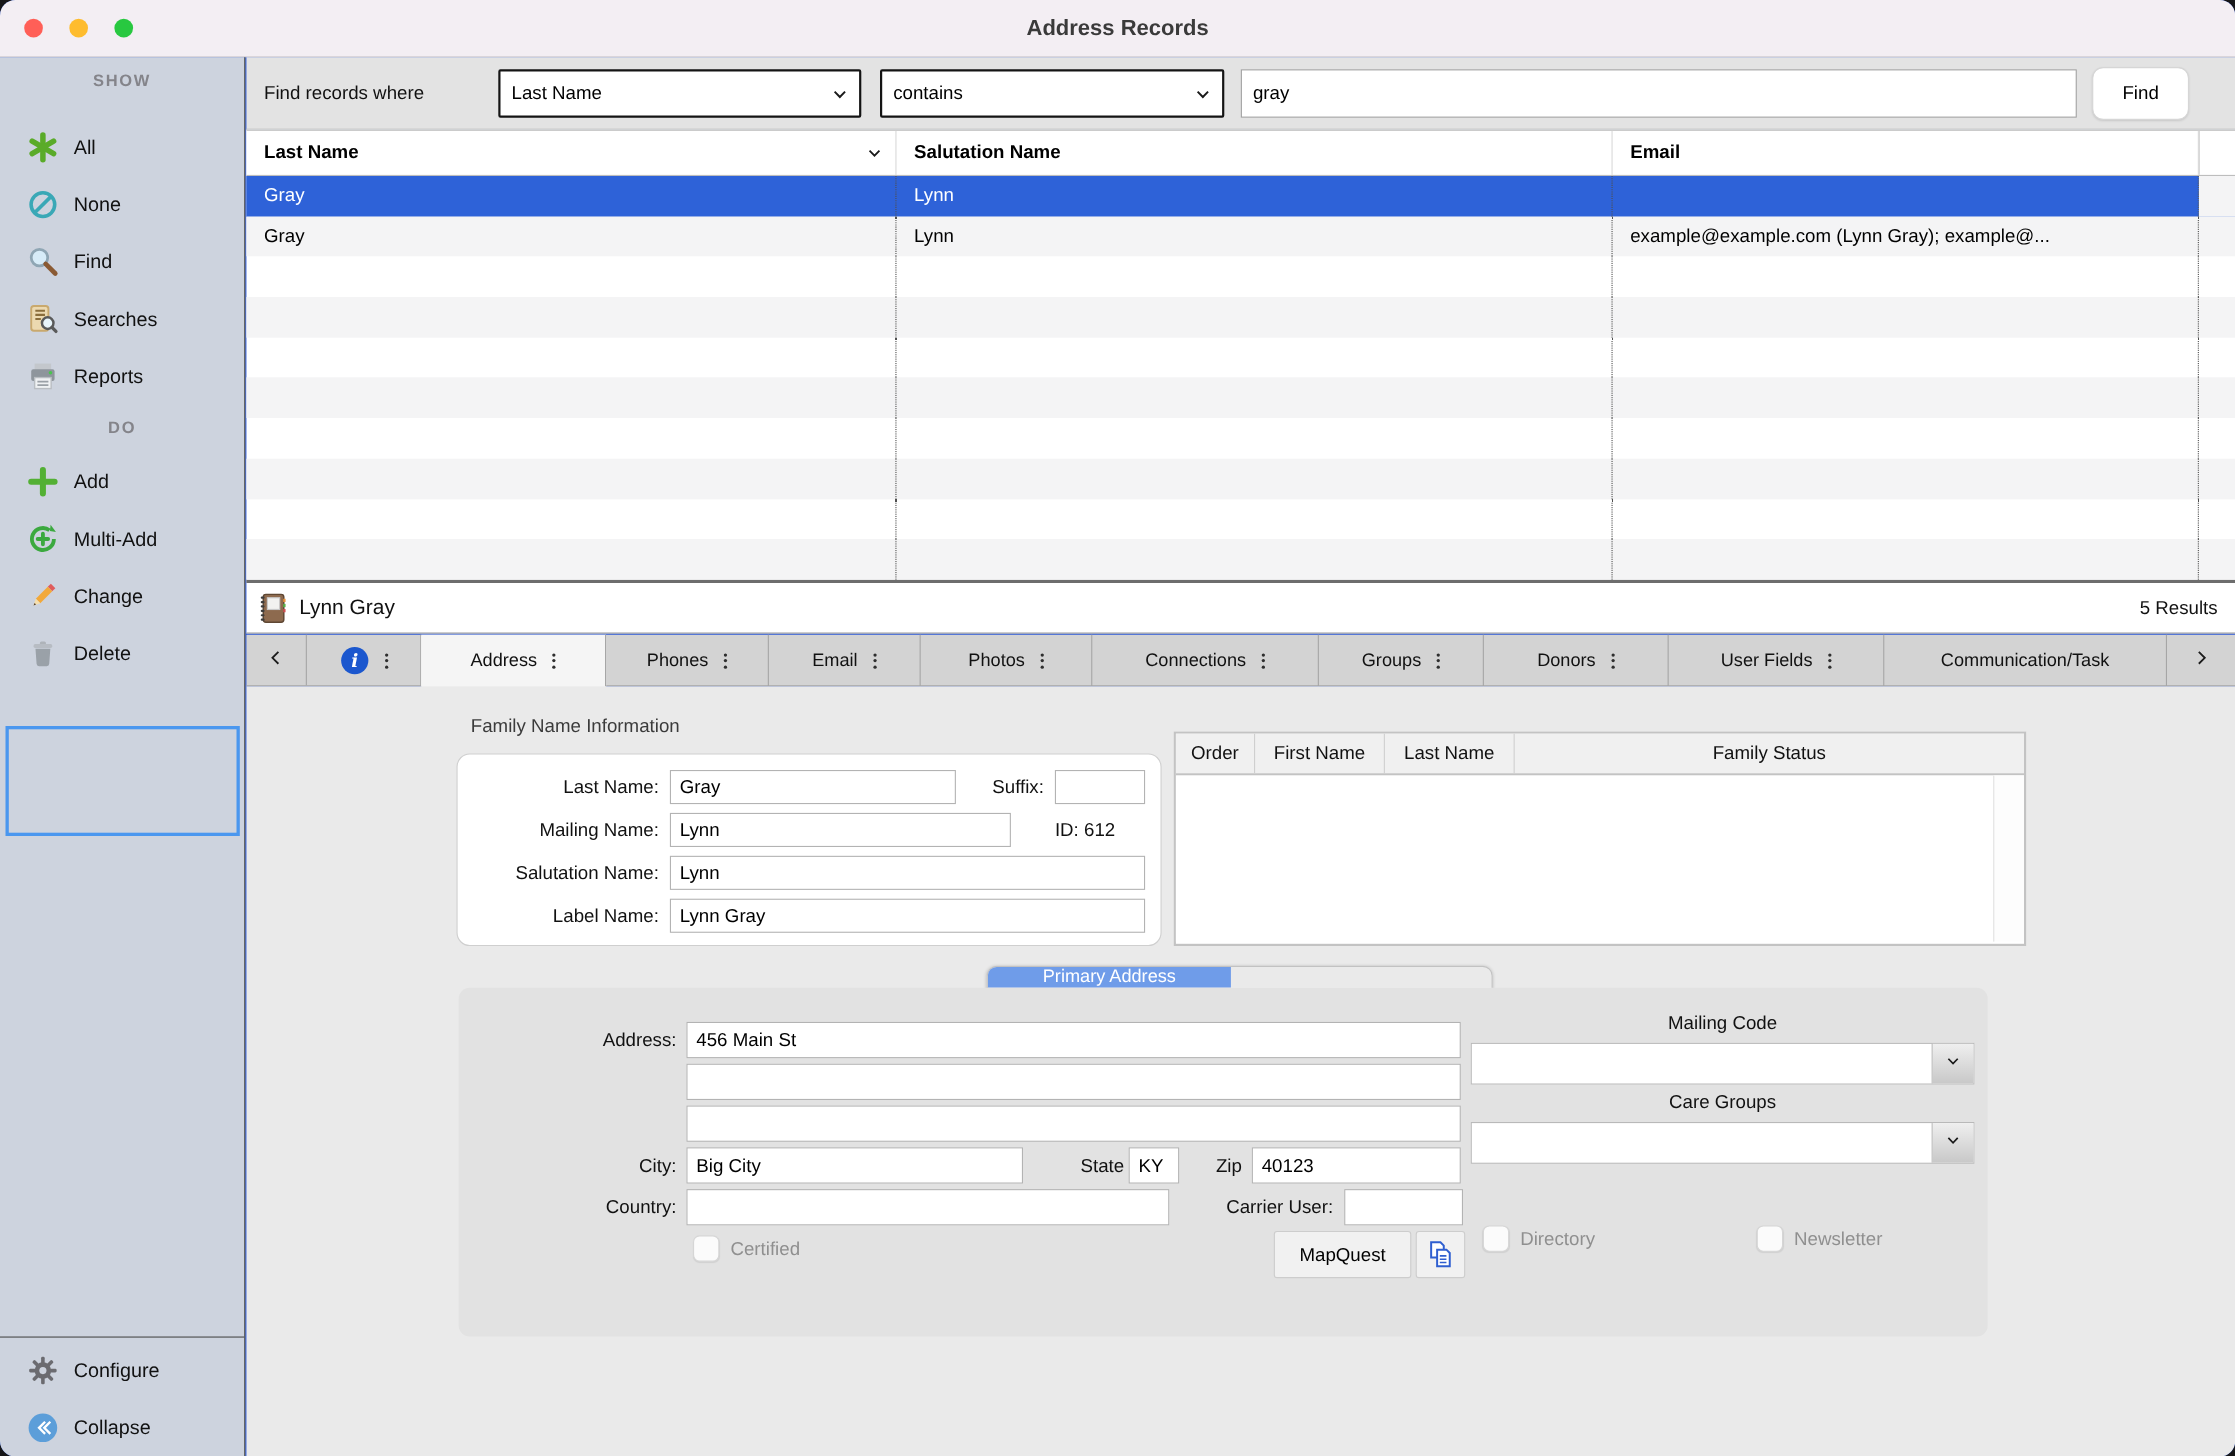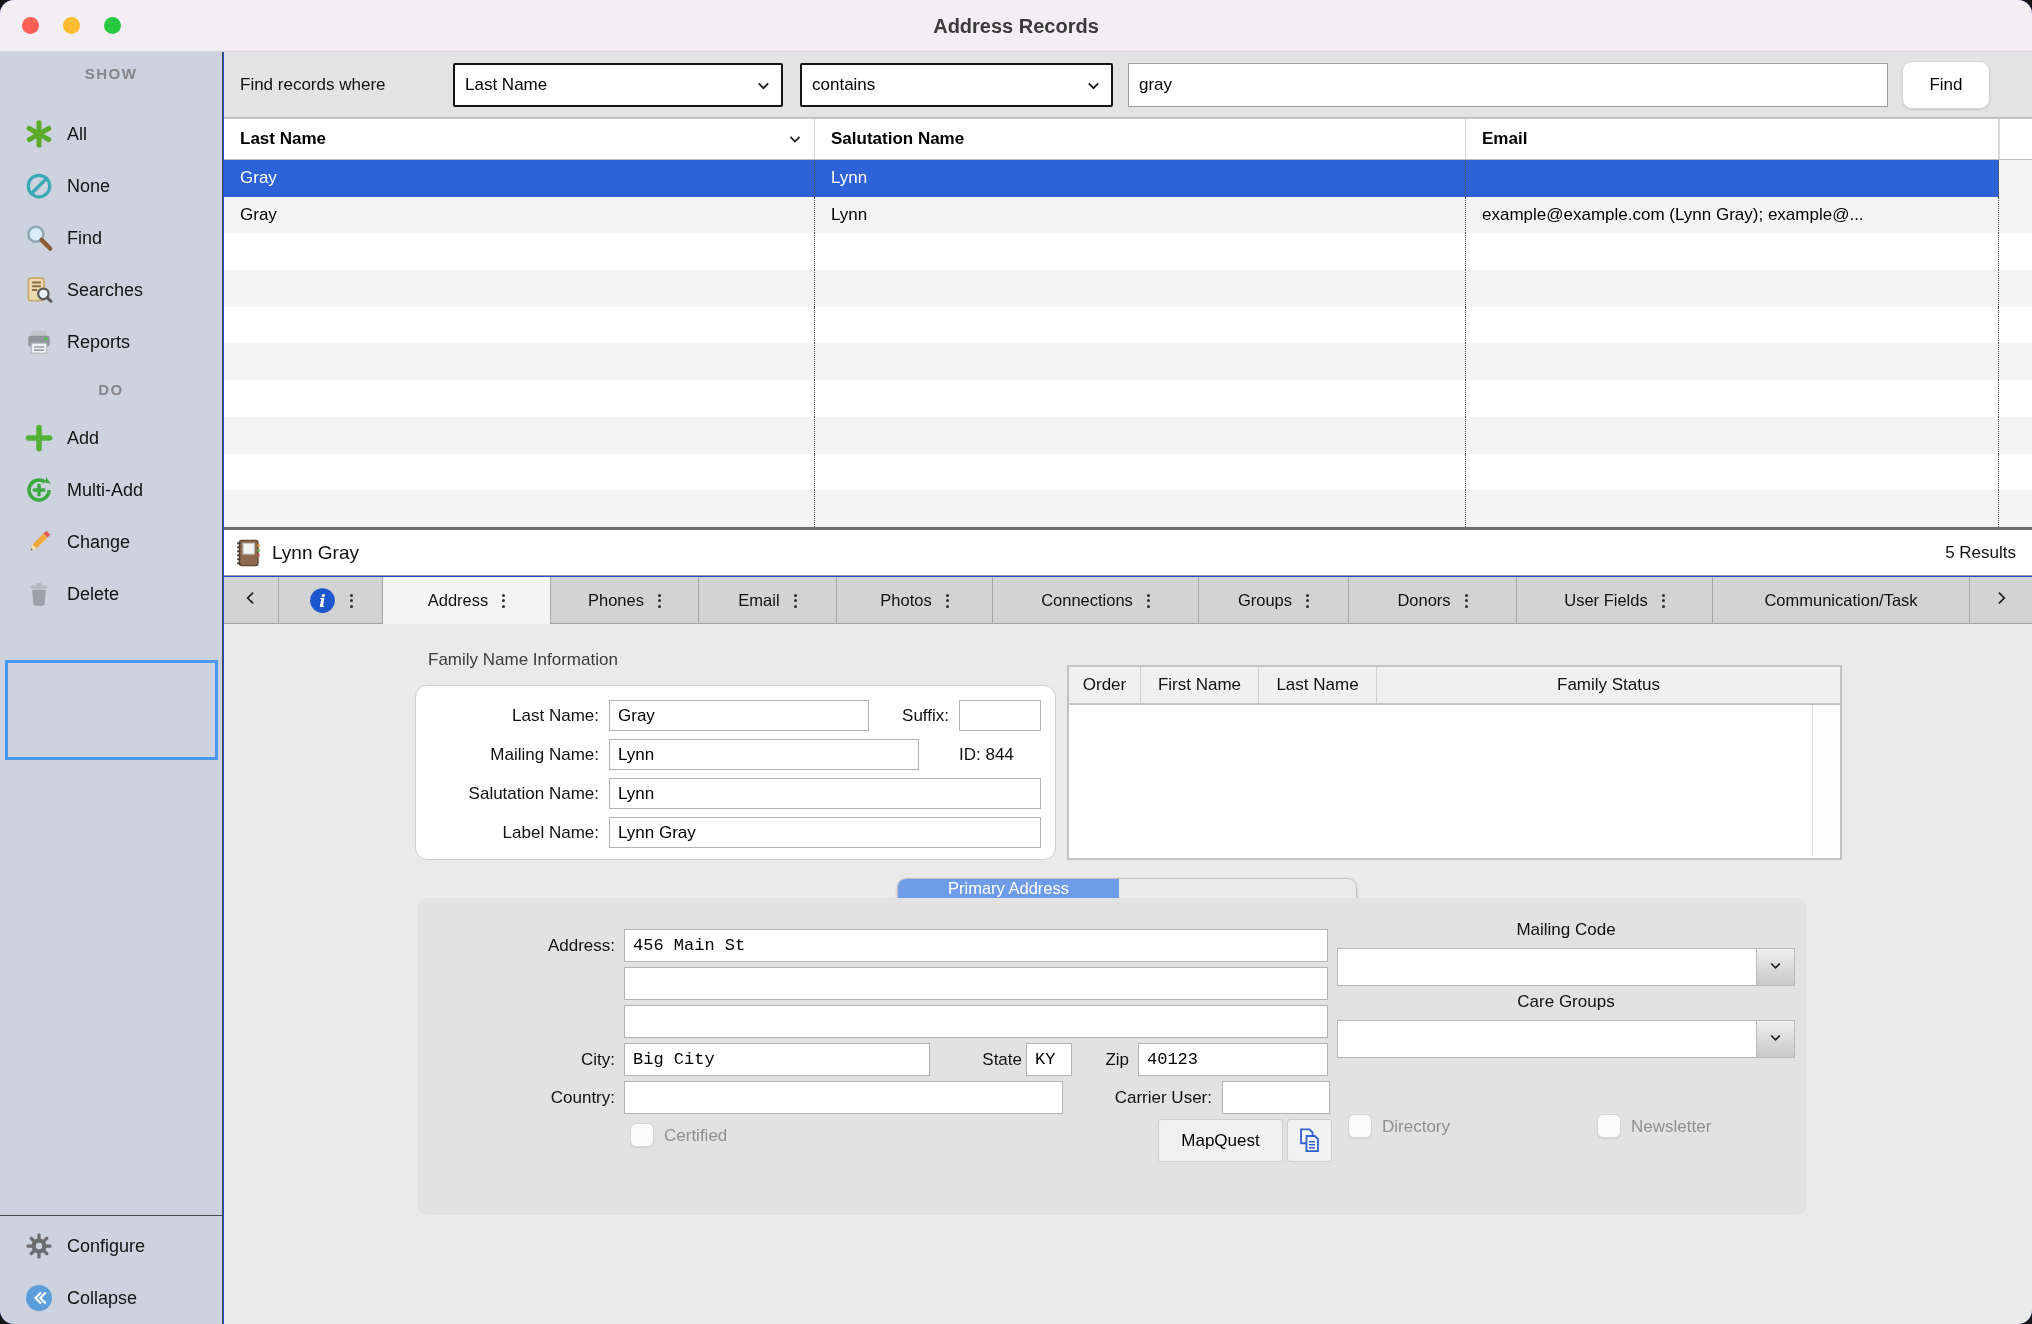--- a/index.html
+++ b/index.html
@@ -84,21 +84,21 @@
   .mem-header .mc:last-child{border-right:none;flex:1;}
   .mem-body{position:relative;height:151px;background:#fff;}
   .mem-scroll{position:absolute;right:0;top:0;bottom:0;width:28px;border-left:1px solid #e2e2e2;background:#fdfdfd;}
 
   .seg{position:absolute;left:673px;top:254px;width:460px;height:38px;display:flex;border:1px solid #c2c2c2;border-radius:9px;overflow:hidden;box-shadow:0 1px 3px rgba(0,0,0,.18);font-size:16.5px;flex-direction:column;}
   .seg-a{width:221px;background:#6f9ce9;color:#fff;display:flex;align-items:center;justify-content:center;}
   .seg-b{flex:1;background:#fafafa;color:#111;display:flex;align-items:center;justify-content:center;}
 
   .addr-panel{position:absolute;left:193px;top:274px;width:1390px;height:317px;background:#e2e2e2;border-radius:10px;}
   .alabel{position:absolute;height:33px;line-height:33px;font-size:17px;text-align:right;color:#111;}
-  .ai{position:absolute;height:33px;border:1px solid #b3b3b3;background:#fff;font-size:17px;padding:0 8px;font-family:Liberation Mono, monospace;}
+  .ai{position:absolute;height:33px;border:1px solid #b3b3b3;background:#fff;font-size:17px;padding:0 8px;font-family:Liberation Sans, sans-serif;}
   .dim{color:#8f8f8f;}
   .cbx{position:absolute;width:24px;height:24px;border-radius:6px;background:#fbfbfb;border:1px solid #d6d6d6;box-shadow:0 1px 1px rgba(0,0,0,.08);}
   .mq-btn{position:absolute;left:741px;top:221px;width:125px;height:43px;background:#f1f1f1;border:1px solid #cdcdcd;border-radius:3px;font-size:17px;font-family:inherit;}
   .copy-btn{position:absolute;left:870px;top:221px;width:45px;height:43px;background:#f1f1f1;border:1px solid #cdcdcd;border-radius:3px;padding:6px;}
   .copy-btn svg{width:100%;height:100%;}
   .soft-select{position:absolute;left:920px;width:458px;height:38px;background:#fff;border:1px solid #b9b9b9;}
   .ss-btn{position:absolute;right:0;top:0;bottom:0;width:38px;background:linear-gradient(#efefef,#c8c8c8);border-left:1px solid #b9b9b9;display:flex;align-items:center;justify-content:center;}
   .ss-btn svg{width:17px;height:17px;}
   .ss-value{position:absolute;left:10px;top:0;height:36px;line-height:36px;font-size:17px;}
   .center-label{position:absolute;left:920px;width:458px;text-align:center;font-size:17px;color:#111;}
@@ -453,21 +453,21 @@
     <div class="fam-panel">
       <div class="frow" style="left:0;top:14px;width:100%">
         <span class="flabel" style="left:0;width:183px">Last Name:</span>
         <input class="fi" style="left: 193px; width: 260px;" value="Gray">
         <span class="flabel" style="left:453px;width:80px">Suffix:</span>
         <input class="fi" style="left: 543px; width: 82px;" value="">
       </div>
       <div class="frow" style="left:0;top:53px;width:100%">
         <span class="flabel" style="left:0;width:183px">Mailing Name:</span>
         <input class="fi" style="left: 193px; width: 310px;" value="Lynn">
-        <span class="ftext" style="left:543px;width:90px">ID: 844</span>
+        <span class="ftext" style="left:543px;width:90px">ID: 612</span>
       </div>
       <div class="frow" style="left:0;top:92px;width:100%">
         <span class="flabel" style="left:0;width:183px">Salutation Name:</span>
         <input class="fi" style="left: 193px; width: 432px;" value="Lynn">
       </div>
       <div class="frow" style="left:0;top:131px;width:100%">
         <span class="flabel" style="left:0;width:183px">Label Name:</span>
         <input class="fi" style="left: 193px; width: 432px;" value="Lynn Gray">
       </div>
     </div>

